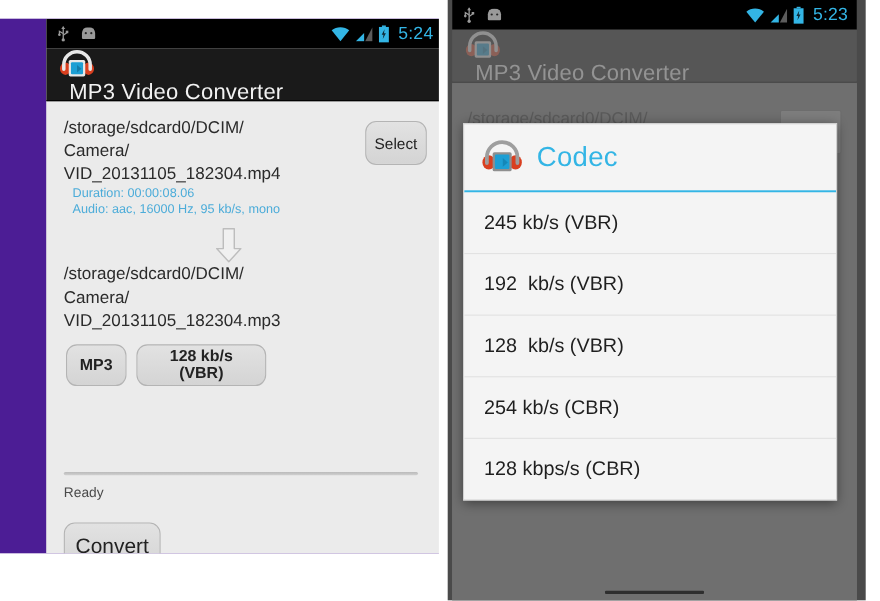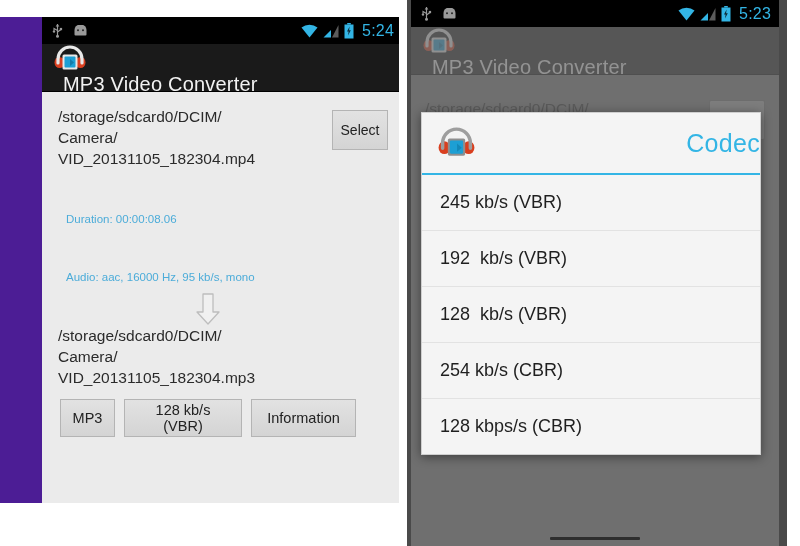--- a/index.html
+++ b/index.html
@@ -84,53 +84,52 @@
   .file-path {
     font-size: 15.5px;
     color: #2b2b2b;
     line-height: 21px;
     flex: 1;
     white-space: pre-line;
   }
   .btn {
     background: linear-gradient(to bottom, #e2e2e2 0%, #d4d4d4 100%);
     border: 1px solid #b4b4b4;
-    border-radius: 0;
+    border-radius: 10px;
     color: #222;
     font-size: 14px;
     font-family: "Liberation Sans", sans-serif;
     cursor: pointer;
     text-align: center;
   }
   .btn-select { width: 56px; height: 40px; margin-top: 4px; margin-left: 6px; }
   .btn-change { width: 65px; height: 38px; margin-top: 18px; margin-left: 6px; }
 
   .info-line {
     color: #4cacd9;
     font-size: 11.5px;
     line-height: 15px;
     margin-left: 8px;
-    margin-top: 43px;
   }
 
   .arrow-wrap {
     display: flex;
     justify-content: center;
     margin-top: 8px;
     margin-right: 30px;
   }
   .arrow-down { width: 26px; height: 32px; display: block; }
 
   .opt-row {
     display: flex;
     gap: 9px;
     margin-top: 11px;
     margin-left: 2px;
   }
-  .btn-opt { height: 38px; padding: 0 10px; font-size: 14.5px; }
+  .btn-opt { height: 38px; padding: 0 10px; font-size: 14.5px; font-weight: bold; }
   .btn-mp3 { width: 55px; }
   .btn-bitrate { width: 118px; }
   .btn-info { width: 105px; }
 
   .divider {
     height: 3px;
     background: linear-gradient(to bottom,#b9b9b9,#d0d0d0);
     border-radius: 2px;
     margin-top: 78px;
     margin-right: 8px;
@@ -210,21 +209,20 @@
     background: #f4f4f4;
     border: 1px solid #cfcfcf;
     box-shadow: 0 2px 10px rgba(0,0,0,.45);
     overflow: hidden;
   }
   .dialog-header {
     display: flex;
     align-items: center;
     padding: 13px 0 13px 16px;
     border-bottom: 2px solid #33b5e5;
-    justify-content: space-between;
   }
   .dialog-title {
     color: #33b5e5;
     font-size: 25px;
     margin-left: 13px;
     letter-spacing: .3px;
   }
   .dialog-icon { width: 37px; height: 34px; display: block; flex: none; }
   .dialog-list { background: #f4f4f4; }
   .dialog-item {
@@ -334,21 +332,20 @@
 
       <div class="file-row">
         <div class="file-path">/storage/sdcard0/DCIM/
 Camera/
 VID_20131105_182304.mp3</div>
       </div>
 
       <div class="opt-row">
         <button class="btn btn-opt btn-mp3">MP3</button>
         <button class="btn btn-opt btn-bitrate">128  kb/s (VBR)</button>
-        <button class="btn btn-opt btn-info">Information</button>
       </div>
 
       <div class="divider"></div>
       <div class="status-text">Ready</div>
 
       <div class="convert-wrap">
         <button class="btn btn-convert">Convert</button>
       </div>
 
     </div>

